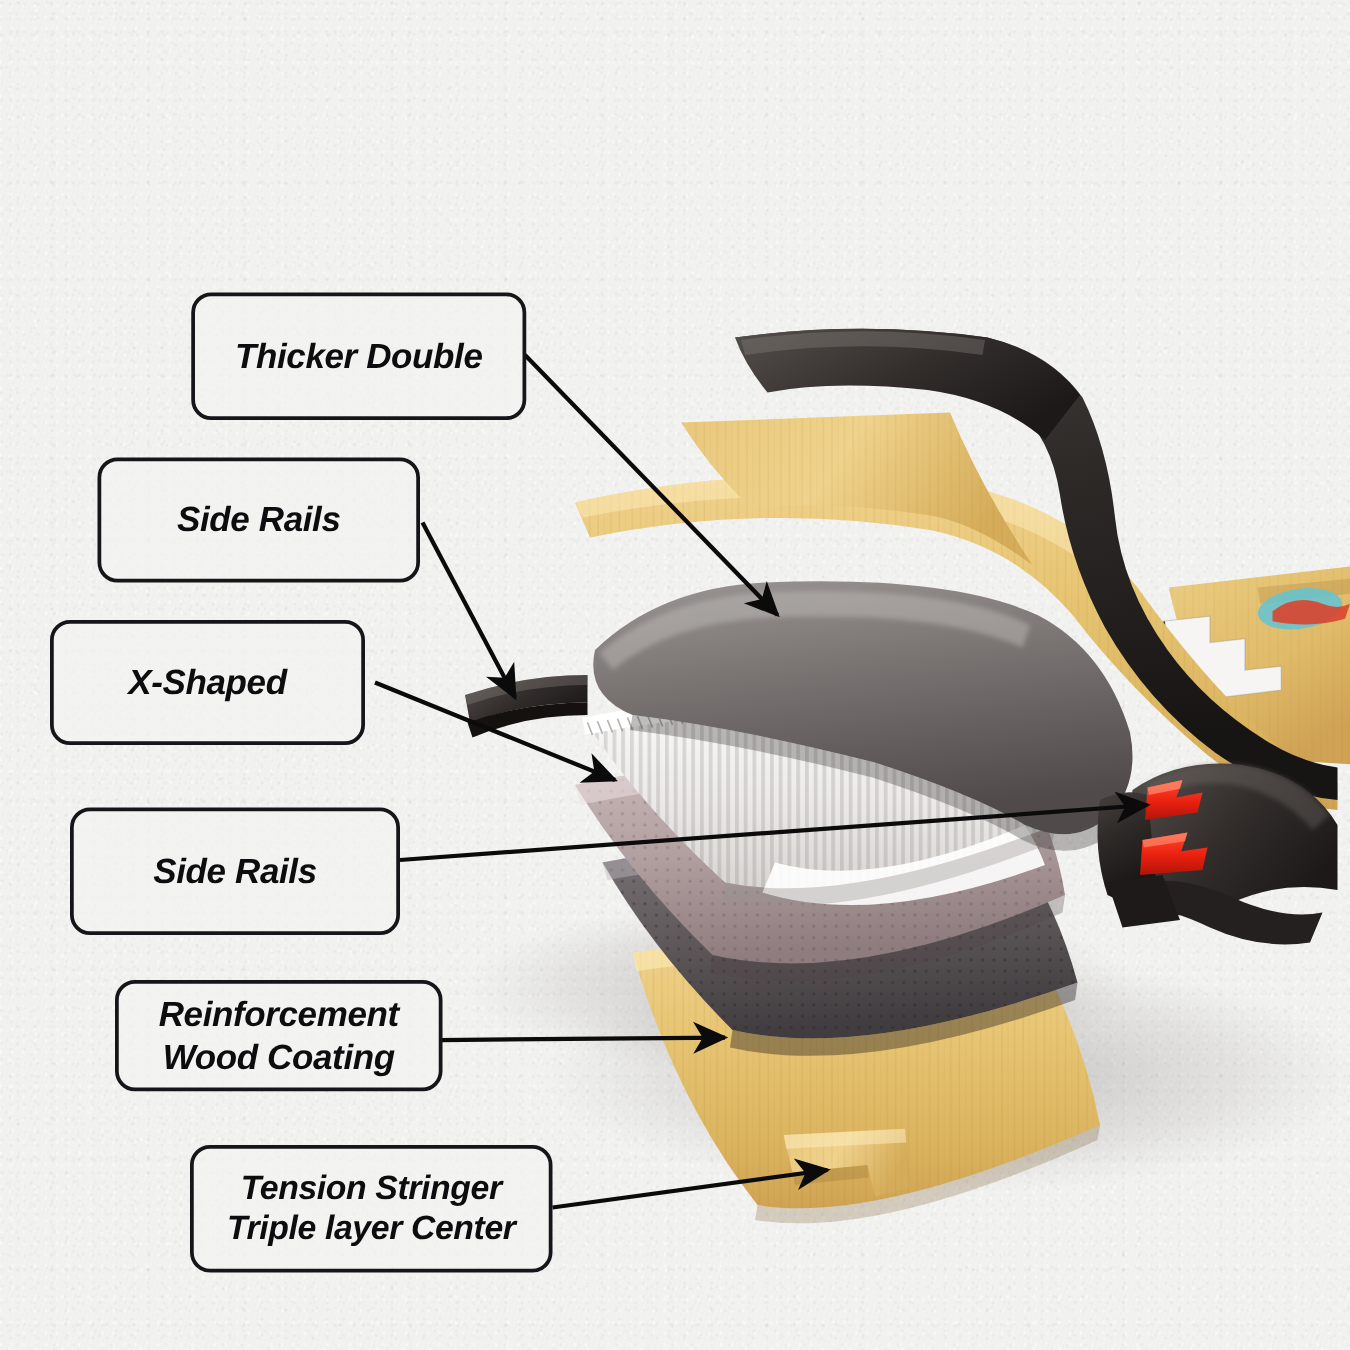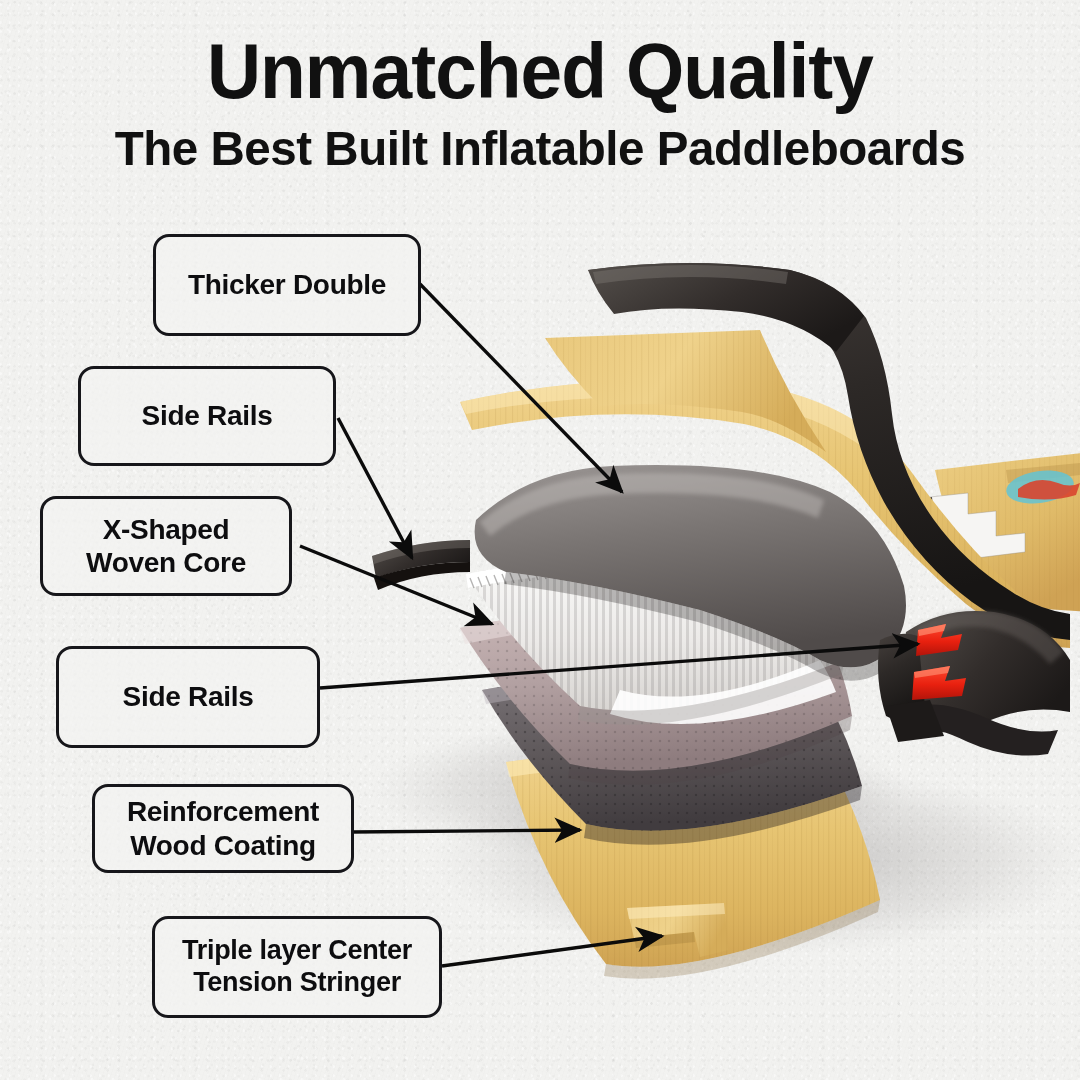--- a/index.html
+++ b/index.html
@@ -71,21 +71,21 @@
     display:flex;align-items:center;justify-content:center;
     text-align:center;
     padding:6px 14px;
     color:#0d0d0f;
     font-weight:bold;
     font-size:28px;
     line-height:1.18;
     letter-spacing:-.3px;
     z-index:40;
   }
-  .callout span{display:block;}
+  .callout span{display:block;font-style:italic;}
 
   
   svg.layer{position:absolute;left:0;top:0;width:1080px;height:1080px;}
   svg.leaders{z-index:35;}
   svg.art{z-index:20;}
 </style>
 </head>
 <body>
 
 <div id="stage">
@@ -280,24 +280,20 @@
       <path d="M914,672 L950,666 L945,681 L966,678 L962,696 L912,700 Z" fill="url(#redG)"></path>
       <path d="M918,630 L946,624 L944,631 L919,636 Z" fill="rgba(255,150,120,.65)"></path>
       <path d="M914,672 L950,666 L948,673 L915,678 Z" fill="rgba(255,150,120,.6)"></path>
     </g>
 
   </svg>
 
   <div class="grain"></div>
   <div class="grain2"></div>
 
-  <div class="title-wrap">
-    <h1 class="title">Unmatched Quality</h1>
-    <h2 class="subtitle">The Best Built Inflatable Paddleboards</h2>
-  </div>
 
   <svg class="layer leaders" viewBox="0 0 1080 1080">
     <defs>
       <marker id="arrowHead" viewBox="0 0 12 12" refX="10" refY="6" markerWidth="9" markerHeight="9" orient="auto-start-reverse">
         <path d="M0,1 L11,6 L0,11 L3,6 Z" fill="#0b0b0b"></path>
       </marker>
     </defs>
     <g fill="none" stroke="#0b0b0b" stroke-width="3.4" marker-end="url(#arrowHead)">
       <path d="M420,284 L622,492"></path>
       <path d="M338,418 L412,558"></path>
@@ -316,37 +312,36 @@
 
   <div class="callout" style="left:78px;top:366px;width:258px;height:100px;">
     <div>
       <span>Side Rails</span>
     </div>
   </div>
 
   <div class="callout" style="left:40px;top:496px;width:252px;height:100px;">
     <div>
       <span>X-Shaped</span>
-      <span>Woven Core</span>
     </div>
   </div>
 
   <div class="callout" style="left:56px;top:646px;width:264px;height:102px;">
     <div>
       <span>Side Rails</span>
     </div>
   </div>
 
   <div class="callout" style="left:92px;top:784px;width:262px;height:89px;">
     <div>
       <span>Reinforcement</span>
       <span>Wood Coating</span>
     </div>
   </div>
 
   <div class="callout" style="left:152px;top:916px;width:290px;height:102px;font-size:27px;">
     <div>
+      <span>Tension Stringer</span>
       <span>Triple layer Center</span>
-      <span>Tension Stringer</span>
     </div>
   </div>
 
 </div>
 
 </body></html>

